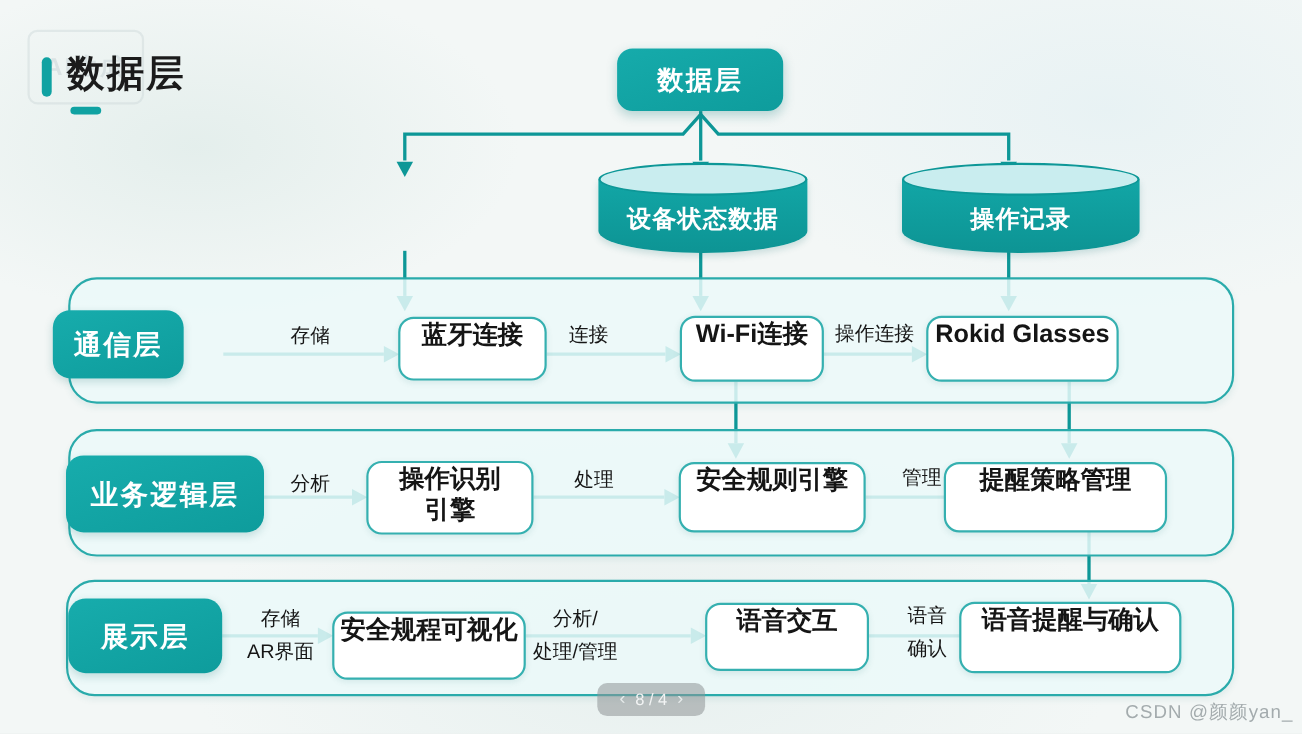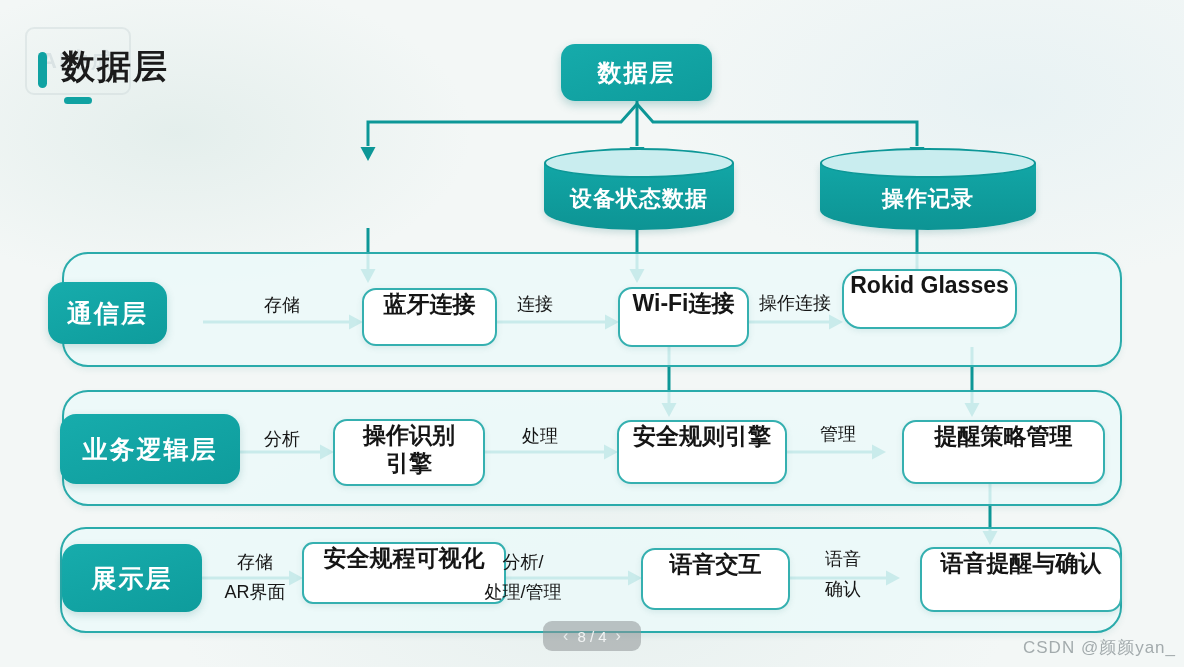--- a/index.html
+++ b/index.html
@@ -145,42 +145,42 @@
   <div class="chip" style="left:62px;top:544px;width:140px;height:68px;">
     <span>展示层</span>
   </div>
 
   <div class="node" style="left:362px;top:288px;width:135px;height:58px;">
     <span>蓝牙连接</span>
   </div>
   <div class="node" style="left:618px;top:287px;width:131px;height:60px;">
     <span>Wi-Fi连接</span>
   </div>
-  <div class="node" style="left:842px;top:269px;width:175px;height:60px;border-radius:19px;">
+  <div class="node" style="left:842px;top:287px;width:175px;height:60px;">
     <span>Rokid Glasses</span>
   </div>
 
   <div class="node" style="left:617px;top:420px;width:170px;height:64px;">
     <span>安全规则引擎</span>
   </div>
   <div class="node" style="left:333px;top:419px;width:152px;height:67px;">
     <span>操作识别</span>
     <span>引擎</span>
   </div>
-  <div class="node" style="left:902px;top:420px;width:203px;height:64px;">
+  <div class="node" style="left:858px;top:420px;width:203px;height:64px;">
     <span>提醒策略管理</span>
   </div>
 
-  <div class="node" style="left:302px;top:542px;width:204px;height:62px;border-radius:11px;">
+  <div class="node" style="left:302px;top:556px;width:176px;height:62px;">
     <span>安全规程可视化</span>
   </div>
   <div class="node" style="left:641px;top:548px;width:149px;height:62px;">
     <span>语音交互</span>
   </div>
-  <div class="node" style="left:920px;top:547px;width:202px;height:65px;">
+  <div class="node" style="left:872px;top:547px;width:202px;height:65px;">
     <span>语音提醒与确认</span>
   </div>
 
   <div class="edge-label" style="left:282px;top:290px;">
     <span>存储</span>
   </div>
   <div class="edge-label" style="left:535px;top:289px;">
     <span>连接</span>
   </div>
   <div class="edge-label" style="left:795px;top:288px;text-align:center;">

